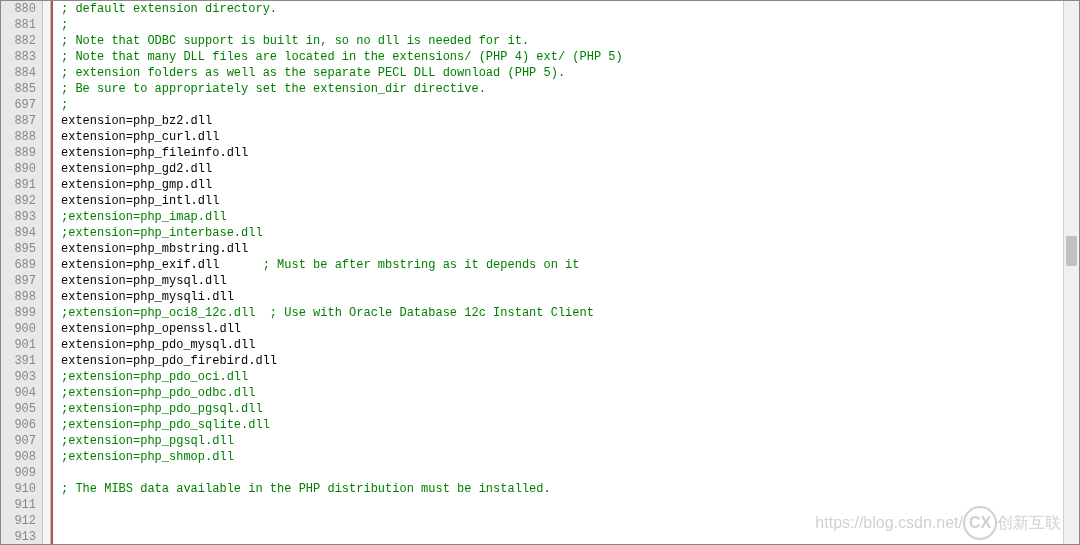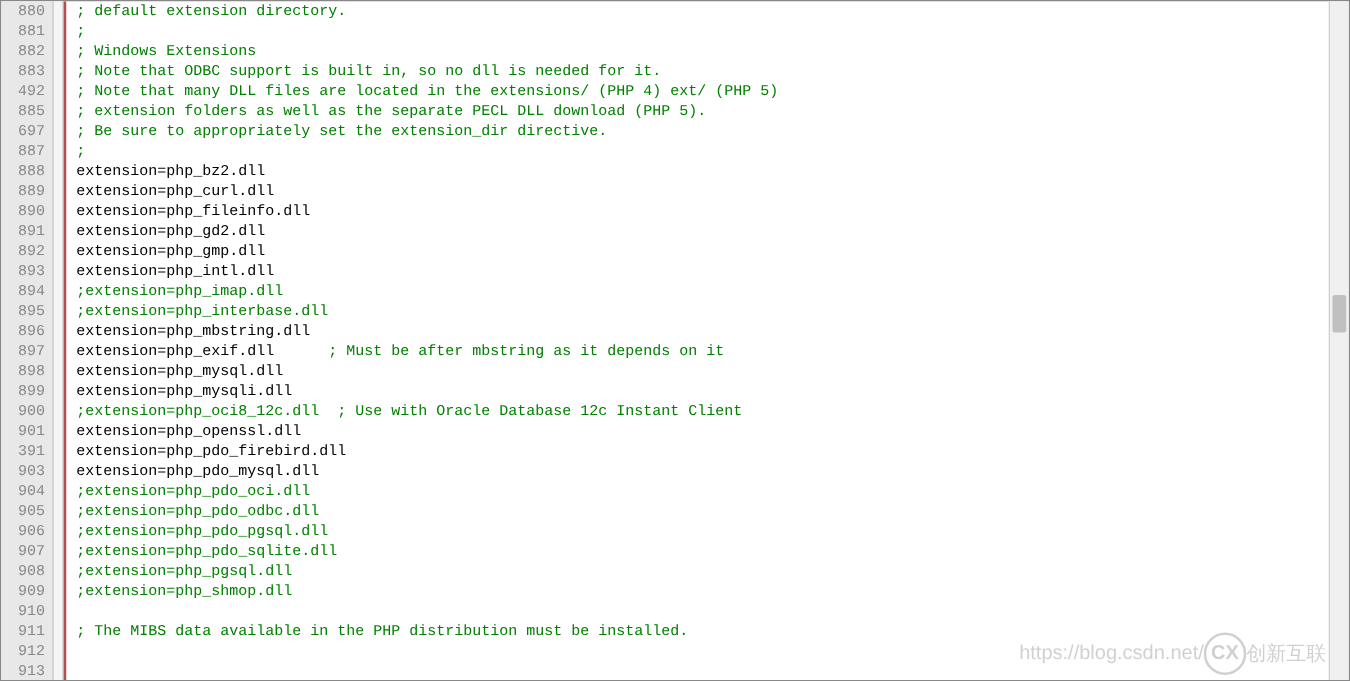--- a/index.html
+++ b/index.html
@@ -98,33 +98,33 @@
   </style>
 </head>
 <body>
 
 <div class="editor">
   <div class="gutter">
       <div class="gutter-line">880</div>
       <div class="gutter-line">881</div>
       <div class="gutter-line">882</div>
       <div class="gutter-line">883</div>
-      <div class="gutter-line">492</div>
+      <div class="gutter-line">884</div>
       <div class="gutter-line">885</div>
       <div class="gutter-line">697</div>
       <div class="gutter-line">887</div>
       <div class="gutter-line">888</div>
       <div class="gutter-line">889</div>
       <div class="gutter-line">890</div>
       <div class="gutter-line">891</div>
       <div class="gutter-line">892</div>
       <div class="gutter-line">893</div>
       <div class="gutter-line">894</div>
       <div class="gutter-line">895</div>
-      <div class="gutter-line">896</div>
+      <div class="gutter-line">689</div>
       <div class="gutter-line">897</div>
       <div class="gutter-line">898</div>
       <div class="gutter-line">899</div>
       <div class="gutter-line">900</div>
       <div class="gutter-line">901</div>
       <div class="gutter-line">391</div>
       <div class="gutter-line">903</div>
       <div class="gutter-line">904</div>
       <div class="gutter-line">905</div>
       <div class="gutter-line">906</div>
@@ -134,42 +134,41 @@
       <div class="gutter-line">910</div>
       <div class="gutter-line">911</div>
       <div class="gutter-line">912</div>
       <div class="gutter-line">913</div>
     </div>
   <div class="fold-margin"></div>
   <div class="red-margin"></div>
   <div class="code">
       <div class="code-line"><span class="comment">; default extension directory.</span></div>
       <div class="code-line"><span class="comment">;</span></div>
-      <div class="code-line"><span class="comment">; Windows Extensions</span></div>
       <div class="code-line"><span class="comment">; Note that ODBC support is built in, so no dll is needed for it.</span></div>
       <div class="code-line"><span class="comment">; Note that many DLL files are located in the extensions/ (PHP 4) ext/ (PHP 5)</span></div>
       <div class="code-line"><span class="comment">; extension folders as well as the separate PECL DLL download (PHP 5).</span></div>
       <div class="code-line"><span class="comment">; Be sure to appropriately set the extension_dir directive.</span></div>
       <div class="code-line"><span class="comment">;</span></div>
       <div class="code-line"><span class="plain">extension=php_bz2.dll</span></div>
       <div class="code-line"><span class="plain">extension=php_curl.dll</span></div>
       <div class="code-line"><span class="plain">extension=php_fileinfo.dll</span></div>
       <div class="code-line"><span class="plain">extension=php_gd2.dll</span></div>
       <div class="code-line"><span class="plain">extension=php_gmp.dll</span></div>
       <div class="code-line"><span class="plain">extension=php_intl.dll</span></div>
       <div class="code-line"><span class="comment">;extension=php_imap.dll</span></div>
       <div class="code-line"><span class="comment">;extension=php_interbase.dll</span></div>
       <div class="code-line"><span class="plain">extension=php_mbstring.dll</span></div>
       <div class="code-line"><span class="plain">extension=php_exif.dll      </span><span class="comment">; Must be after mbstring as it depends on it</span></div>
       <div class="code-line"><span class="plain">extension=php_mysql.dll</span></div>
       <div class="code-line"><span class="plain">extension=php_mysqli.dll</span></div>
       <div class="code-line"><span class="comment">;extension=php_oci8_12c.dll  ; Use with Oracle Database 12c Instant Client</span></div>
       <div class="code-line"><span class="plain">extension=php_openssl.dll</span></div>
+      <div class="code-line"><span class="plain">extension=php_pdo_mysql.dll</span></div>
       <div class="code-line"><span class="plain">extension=php_pdo_firebird.dll</span></div>
-      <div class="code-line"><span class="plain">extension=php_pdo_mysql.dll</span></div>
       <div class="code-line"><span class="comment">;extension=php_pdo_oci.dll</span></div>
       <div class="code-line"><span class="comment">;extension=php_pdo_odbc.dll</span></div>
       <div class="code-line"><span class="comment">;extension=php_pdo_pgsql.dll</span></div>
       <div class="code-line"><span class="comment">;extension=php_pdo_sqlite.dll</span></div>
       <div class="code-line"><span class="comment">;extension=php_pgsql.dll</span></div>
       <div class="code-line"><span class="comment">;extension=php_shmop.dll</span></div>
       <div class="code-line"><span class="plain"></span></div>
       <div class="code-line"><span class="comment">; The MIBS data available in the PHP distribution must be installed.</span></div>
     </div>
 </div>

